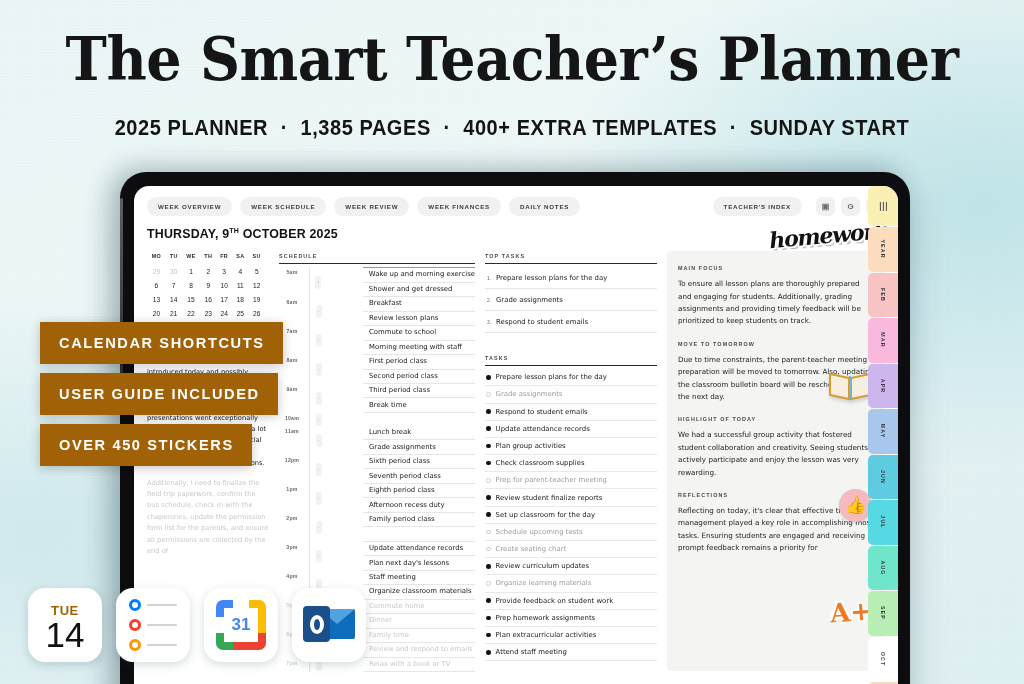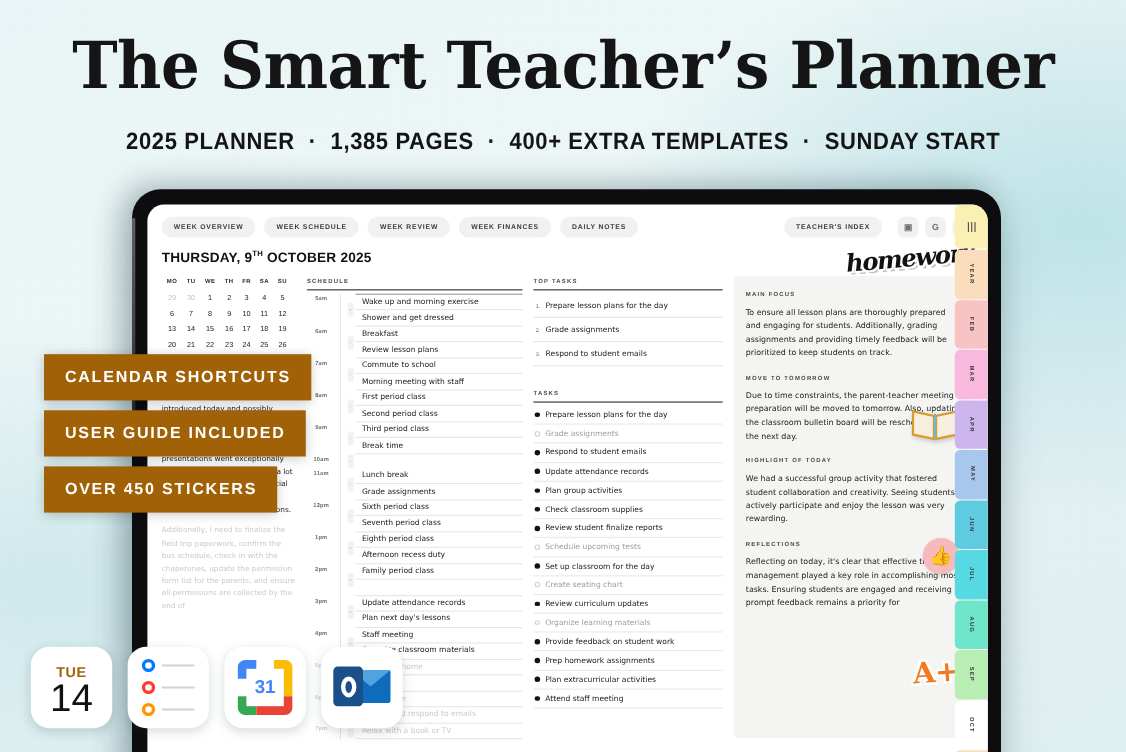--- a/index.html
+++ b/index.html
@@ -100,21 +100,21 @@
   .sch-row{ display:flex; align-items:stretch; }
   .sch-time{
     width:26px; flex:0 0 26px; font-size:5.2px; color:#6b6b6b; font-weight:700;
     padding-top:2px; text-align:center; letter-spacing:.2px;
   }
   .sch-time.fade{ color:#cfcfcf; }
   .sch-sep{ width:1px; background:#e4e4e4; margin:0 4px; }
   .pillwrap{ width:9px; flex:0 0 9px; display:flex; align-items:center; justify-content:center; }
   .pill{ width:6px; height:13px; border-radius:3px; background:#f2f2f2; display:flex;align-items:center;justify-content:center;}
   .pill i{ width:1.6px;height:1.6px;border-radius:50%;background:#c3c3c3;display:block; }
-  .sch-items{ flex:1 1 auto; }
+  .sch-items{ flex:1 1 auto;margin-left:40px; }
   .sch-item{
     font-family:"DejaVu Sans", sans-serif;
     font-size:6.9px; line-height:1; color:#1a1a1a; padding:3.2px 0 3.4px 6px;
     border-bottom:1px solid #e6e6e6; white-space:nowrap;
   }
   .sch-item.fade{ color:#c9c9c9; }
   .sch-item.first{ border-top:1px solid #9a9a9a; }
 
   
   .ttask{
@@ -558,31 +558,35 @@
               <span class="t">Update attendance records</span>
             </div>
             <div class="tk">
               <span class="bx on"></span>
               <span class="t">Plan group activities</span>
             </div>
             <div class="tk">
               <span class="bx on"></span>
               <span class="t">Check classroom supplies</span>
             </div>
+            <div class="tk fade">
+              <span class="bx off"></span>
+              <span class="t">Prep for parent-teacher meeting</span>
+            </div>
             <div class="tk">
               <span class="bx on"></span>
               <span class="t">Review student finalize reports</span>
+            </div>
+            <div class="tk">
+              <span class="bx on"></span>
+              <span class="t">Set up classroom for the day</span>
             </div>
             <div class="tk fade">
               <span class="bx off"></span>
               <span class="t">Schedule upcoming tests</span>
-            </div>
-            <div class="tk">
-              <span class="bx on"></span>
-              <span class="t">Set up classroom for the day</span>
             </div>
             <div class="tk fade">
               <span class="bx off"></span>
               <span class="t">Create seating chart</span>
             </div>
             <div class="tk">
               <span class="bx on"></span>
               <span class="t">Review curriculum updates</span>
             </div>
             <div class="tk fade">

